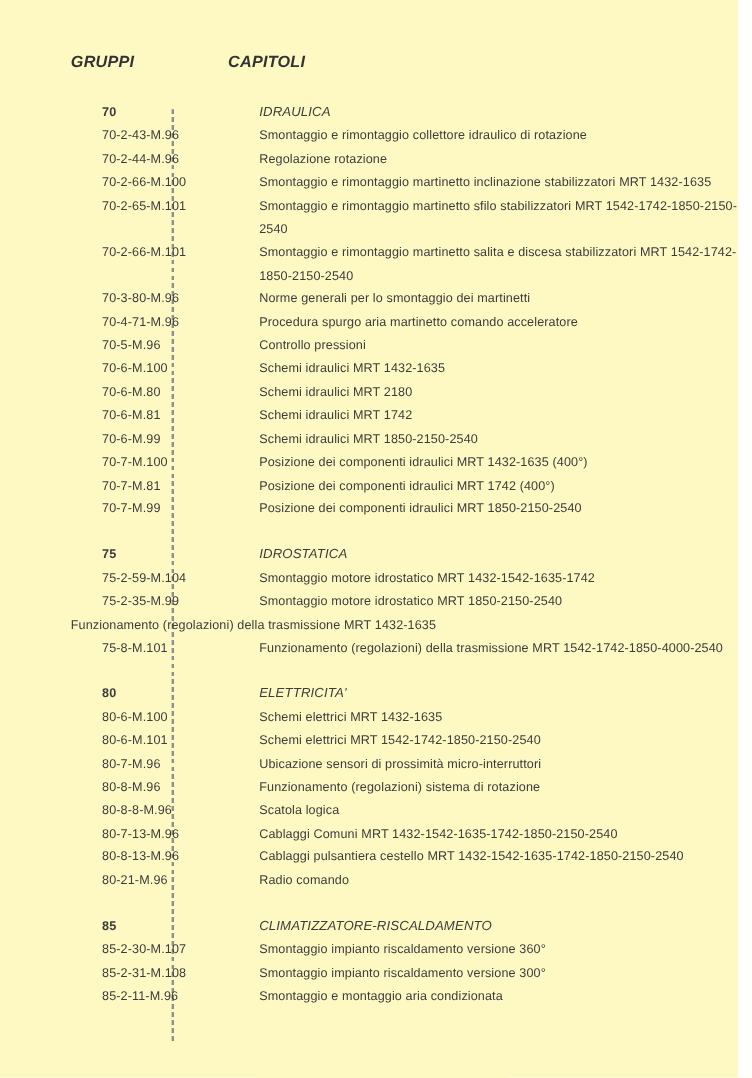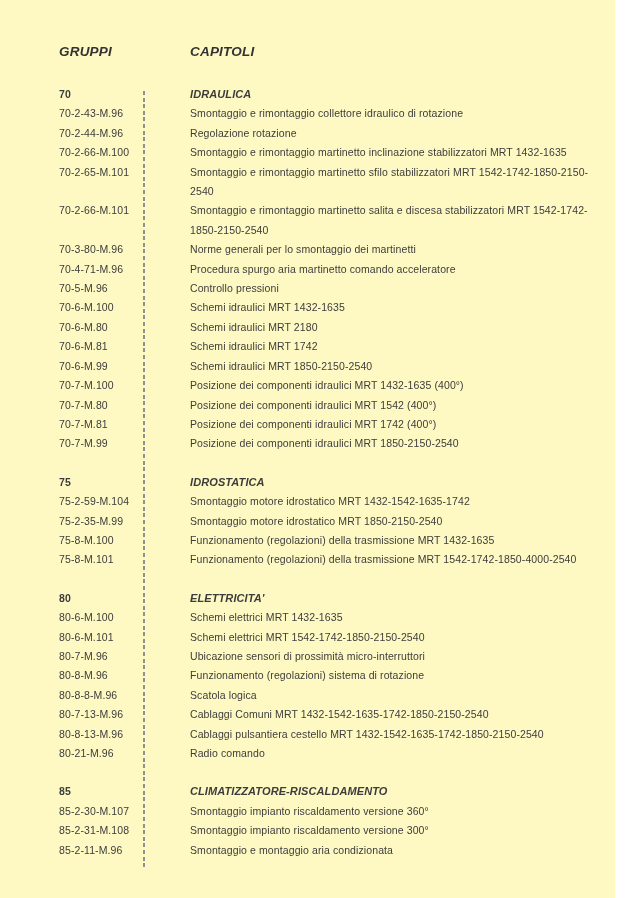--- a/index.html
+++ b/index.html
@@ -43,31 +43,32 @@
     width: 562px;
   }
   .section { margin-top: 19px; }
   .section:first-child { margin-top: 0; }
   .trow { display: flex; align-items: flex-start; }
   .code {
     width: 131px; flex: none;
     font-size: 10.5px;
     line-height: 19.4px;
     letter-spacing: 0.1px;
+    margin-left: 26px;
   }
   .desc {
     flex: 1;
     font-size: 10.5px;
     line-height: 19.4px;
     letter-spacing: 0.1px;
     white-space: pre-line;
   }
   .trow.heading .code { font-weight: bold; }
   .trow.heading .desc {
-    font-weight: bold;
+    font-weight: normal;
     font-style: italic;
     font-size: 11px;
     white-space: normal;
   }
 </style>
 </head>
 <body>
 
 <div class="page">
   <div class="toc-header">
@@ -129,24 +130,20 @@
         </div>
         <div class="trow">
           <div class="code">70-6-M.99</div>
           <div class="desc">Schemi idraulici MRT 1850-2150-2540</div>
         </div>
         <div class="trow">
           <div class="code">70-7-M.100</div>
           <div class="desc">Posizione dei componenti idraulici MRT 1432-1635 (400°)</div>
         </div>
         <div class="trow">
-          <div class="code">70-7-M.80</div>
-          <div class="desc">Posizione dei componenti idraulici MRT 1542 (400°)</div>
-        </div>
-        <div class="trow">
           <div class="code">70-7-M.81</div>
           <div class="desc">Posizione dei componenti idraulici MRT 1742 (400°)</div>
         </div>
         <div class="trow">
           <div class="code">70-7-M.99</div>
           <div class="desc">Posizione dei componenti idraulici MRT 1850-2150-2540</div>
         </div>
       </div>
       <div class="section">
         <div class="trow heading">
@@ -155,21 +152,20 @@
         </div>
         <div class="trow">
           <div class="code">75-2-59-M.104</div>
           <div class="desc">Smontaggio motore idrostatico MRT 1432-1542-1635-1742</div>
         </div>
         <div class="trow">
           <div class="code">75-2-35-M.99</div>
           <div class="desc">Smontaggio motore idrostatico MRT 1850-2150-2540</div>
         </div>
         <div class="trow">
-          <div class="code">75-8-M.100</div>
           <div class="desc">Funzionamento (regolazioni) della trasmissione MRT 1432-1635</div>
         </div>
         <div class="trow">
           <div class="code">75-8-M.101</div>
           <div class="desc">Funzionamento (regolazioni) della trasmissione MRT 1542-1742-1850-4000-2540</div>
         </div>
       </div>
       <div class="section">
         <div class="trow heading">
           <div class="code">80</div>

